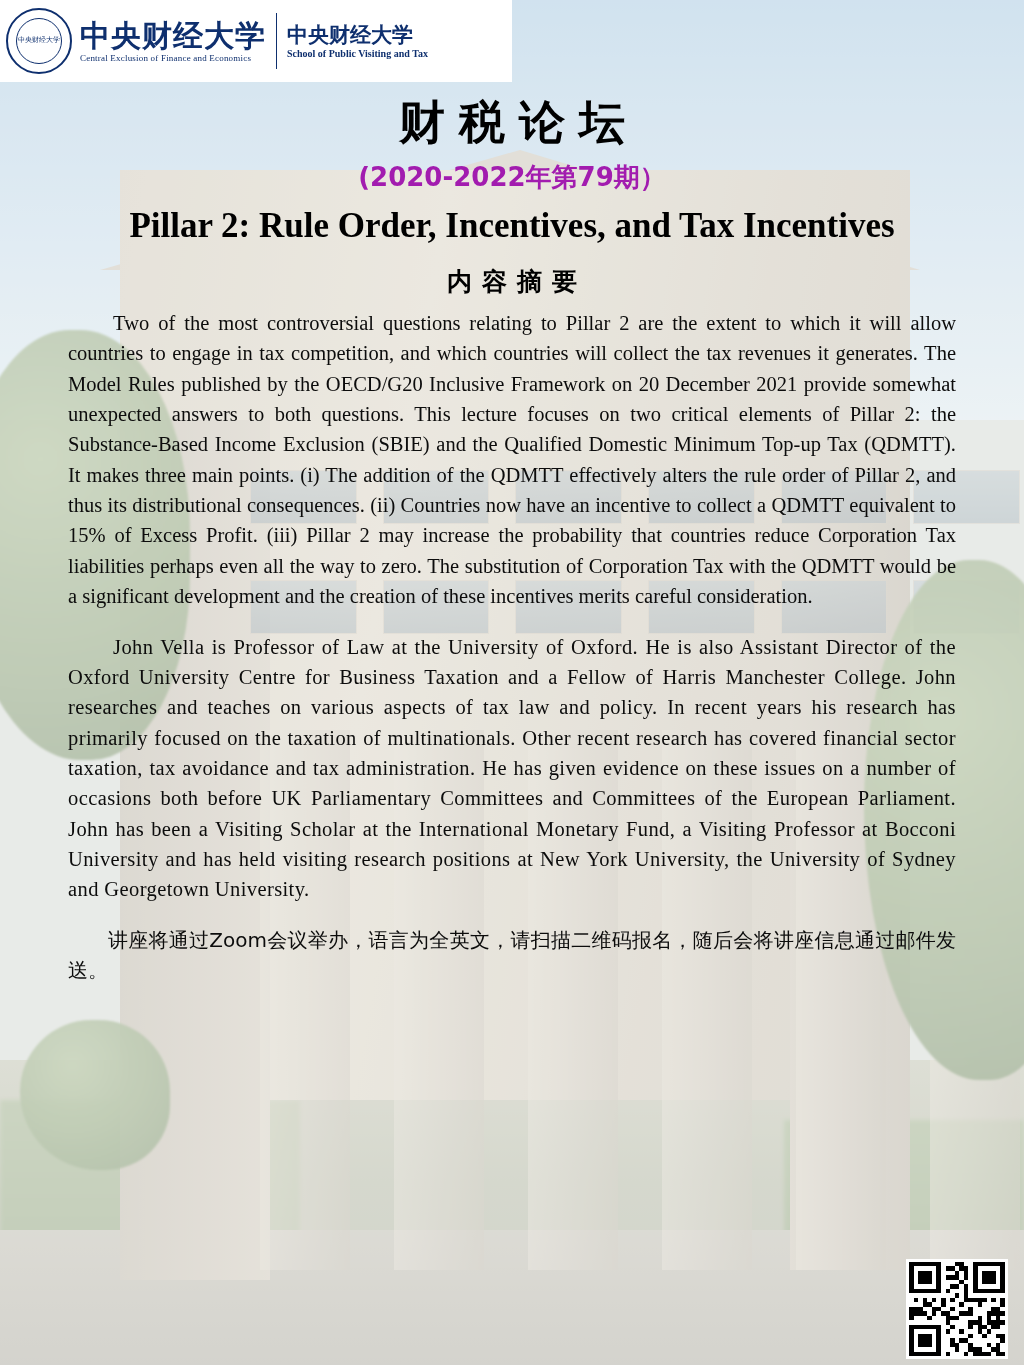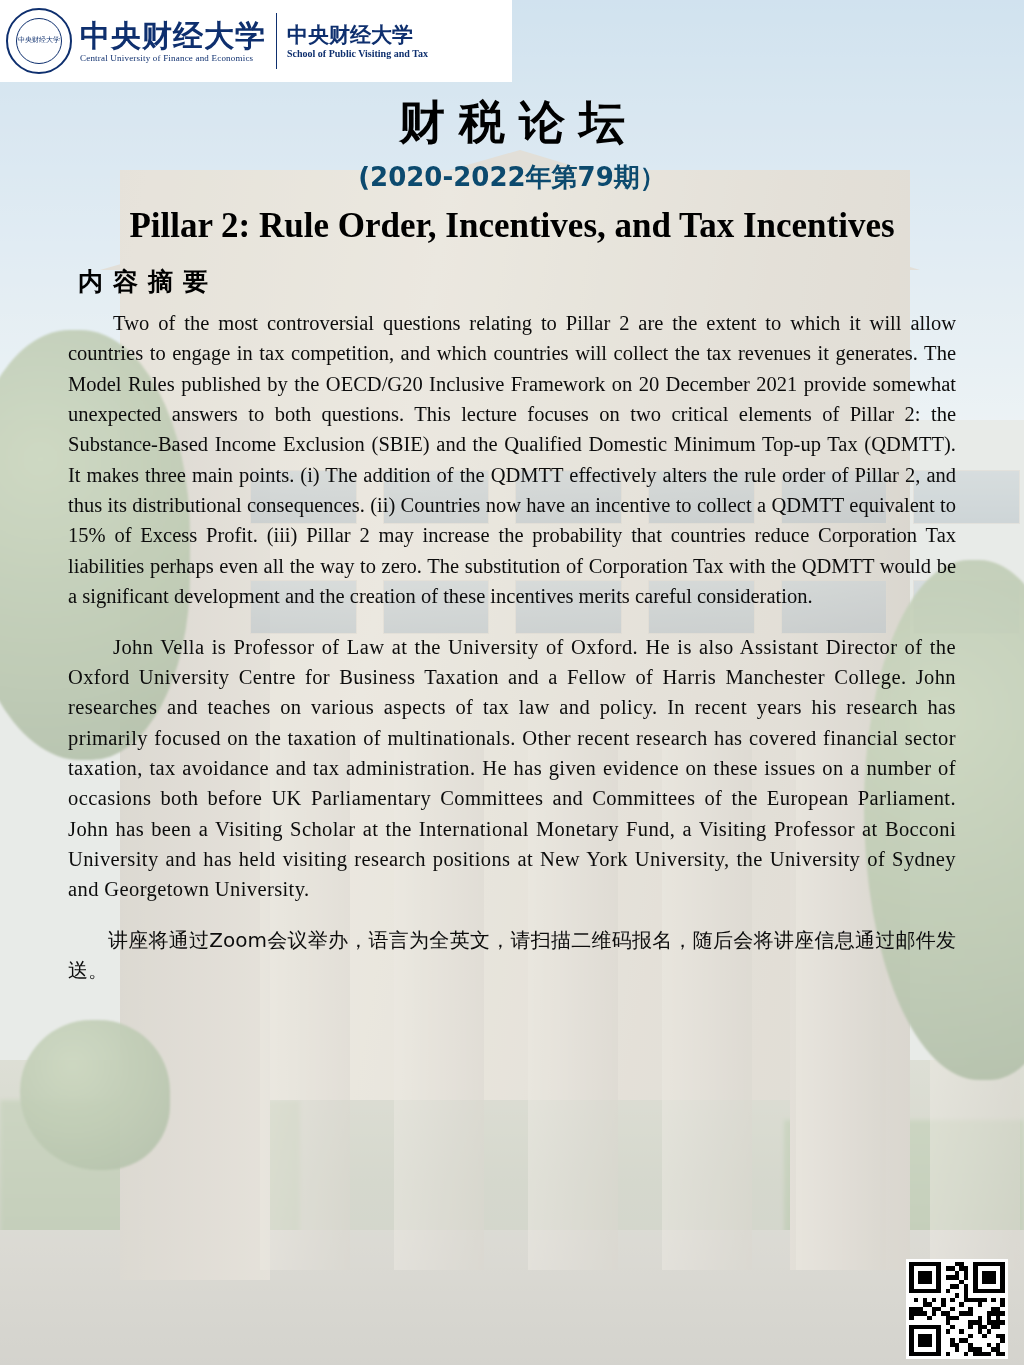--- a/index.html
+++ b/index.html
@@ -209,21 +209,21 @@
     letter-spacing: 14px;
     color: #000;
     text-indent: 14px;
   }
   .title-sub {
     text-align: center;
     font-family: "DejaVu Sans", sans-serif;
     font-weight: bold;
     font-size: 26px;
     margin-top: 6px;
-    color: #0c4a6e;
+    color: #a21caf;
   }
   .title-en {
     text-align: center;
     font-family: "Liberation Serif", serif;
     font-weight: bold;
     font-size: 35px;
     line-height: 1.2;
     margin-top: 10px;
     color: #000;
   }
@@ -235,20 +235,21 @@
     line-height: 1.72;
     color: #101010;
   }
   .meta .latin {
     font-family: "DejaVu Sans Mono", monospace;
     font-size: 22px;
     letter-spacing: 1px;
   }
 
   .section-title {
+    text-align: center;
     font-family: "DejaVu Sans", sans-serif;
     font-weight: bold;
     font-size: 25px;
     letter-spacing: 10px;
     margin-top: 18px;
     text-indent: 10px;
     color: #000;
   }
 
   .para {
@@ -338,21 +339,21 @@
 
   <div class="white-veil"></div>
 </div>
 
 <div class="logo-box">
   <div class="logo-seal">
     <span>中央财经大学</span>
   </div>
   <div class="logo-cn">
     <div class="cn">中央财经大学</div>
-    <div class="en">Central University of Finance and Economics</div>
+    <div class="en">Central Exclusion of Finance and Economics</div>
   </div>
   <div class="logo-div"></div>
   <div class="logo-school">
     <div class="cn">中央财经大学</div>
     <div class="en">School of Public Visiting and Tax</div>
   </div>
 </div>
 
 <div class="content">
 

